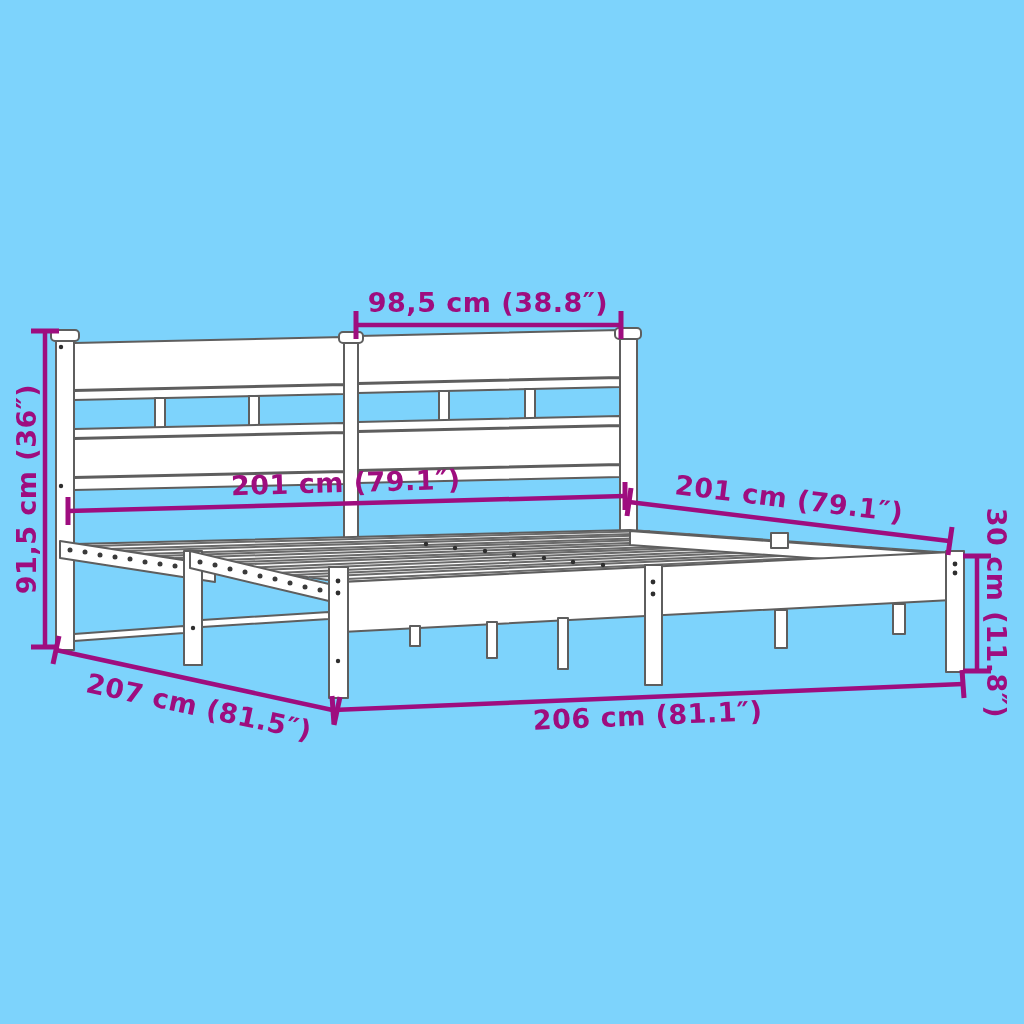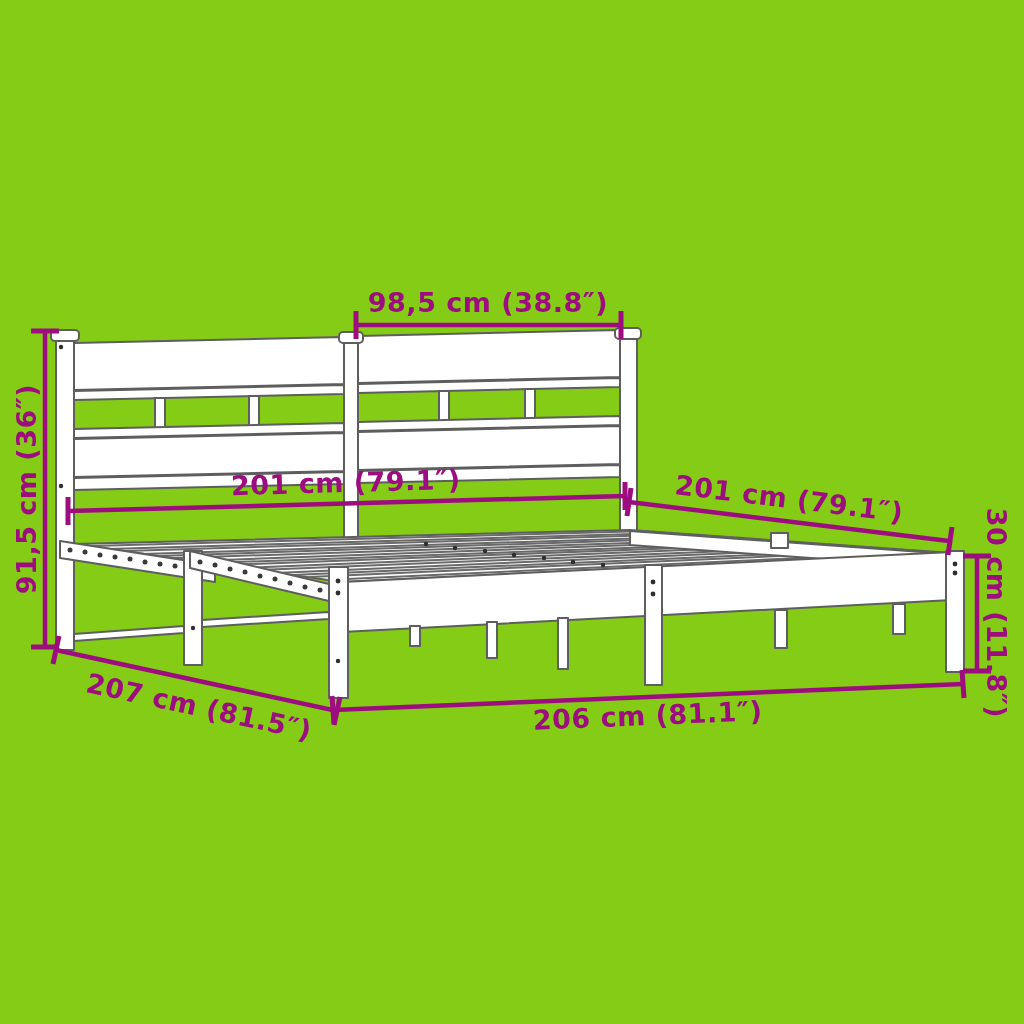--- a/index.html
+++ b/index.html
@@ -8,21 +8,21 @@
     width: 1024px;
     height: 1024px;
     background: #ffffff;
     overflow: hidden;
     font-family: "DejaVu Sans", "Liberation Sans", sans-serif;
   }
   #stage {
     position: relative;
     width: 1024px;
     height: 1024px;
-    background: #84cc16;
+    background: #7dd3fc;
   }
   svg { display: block; }
   .struct {
     fill: #ffffff;
     stroke: #5e5e5e;
     stroke-width: 2;
     stroke-linejoin: round;
   }
   .slat {
     stroke: #6a6a6a;

